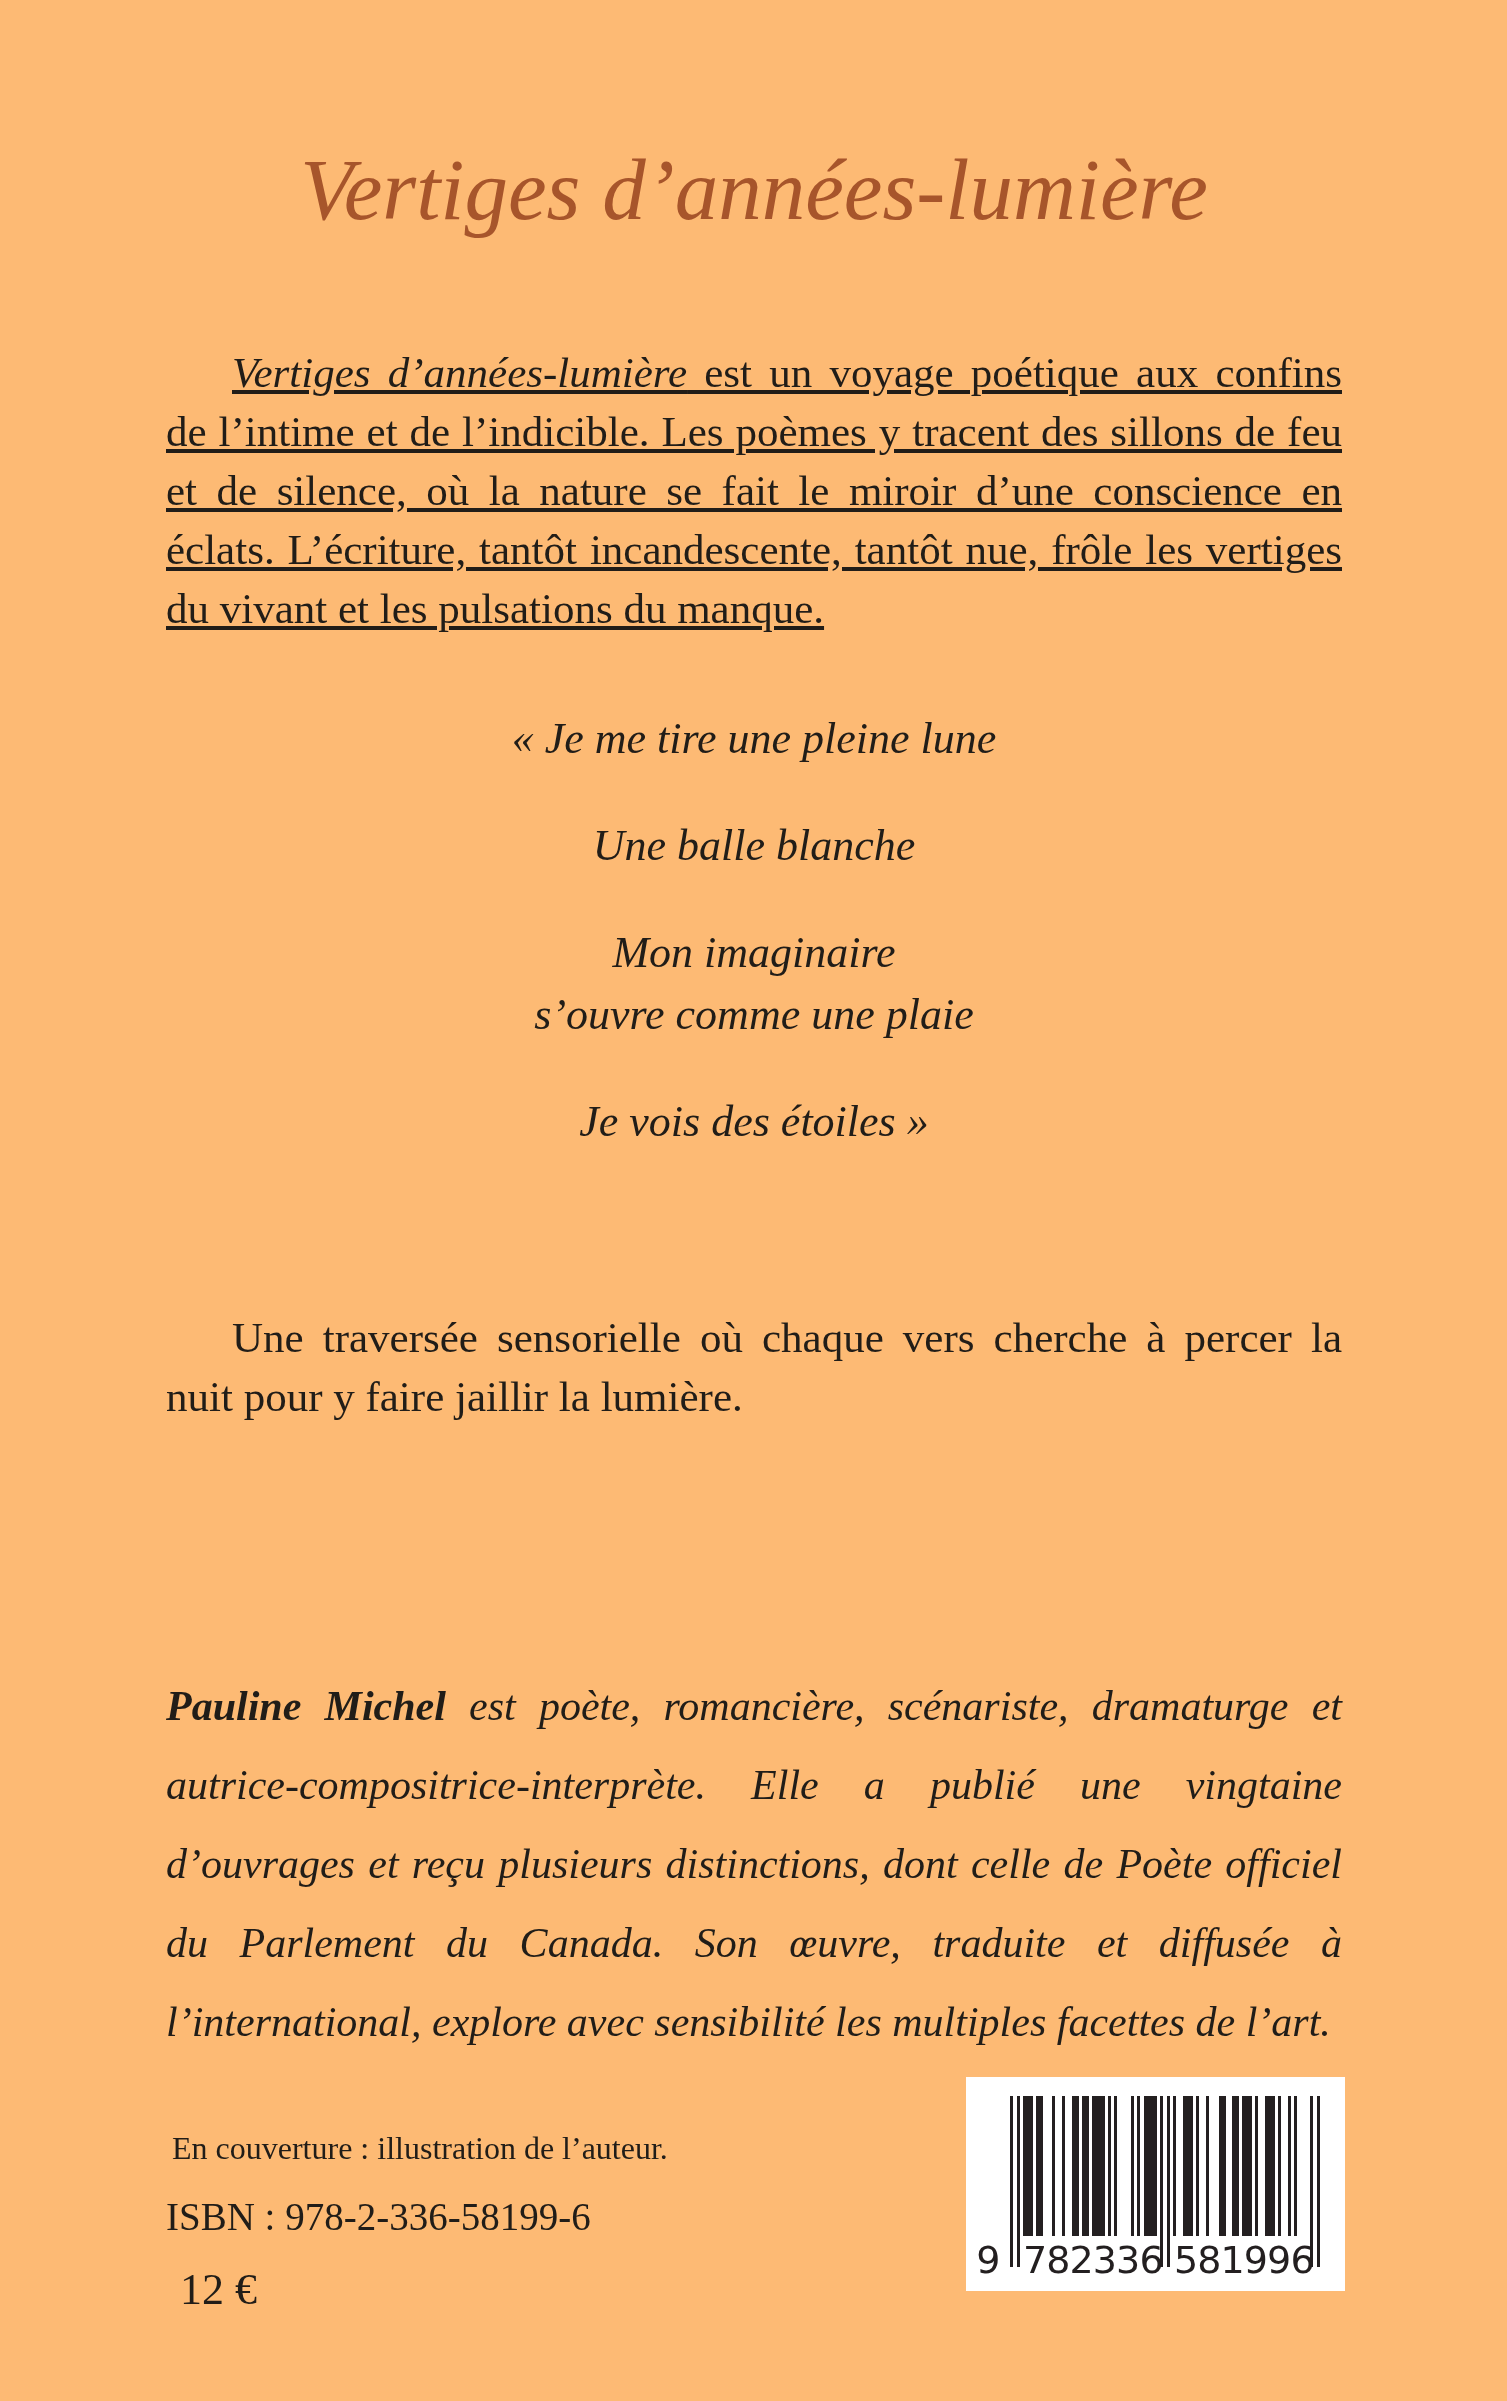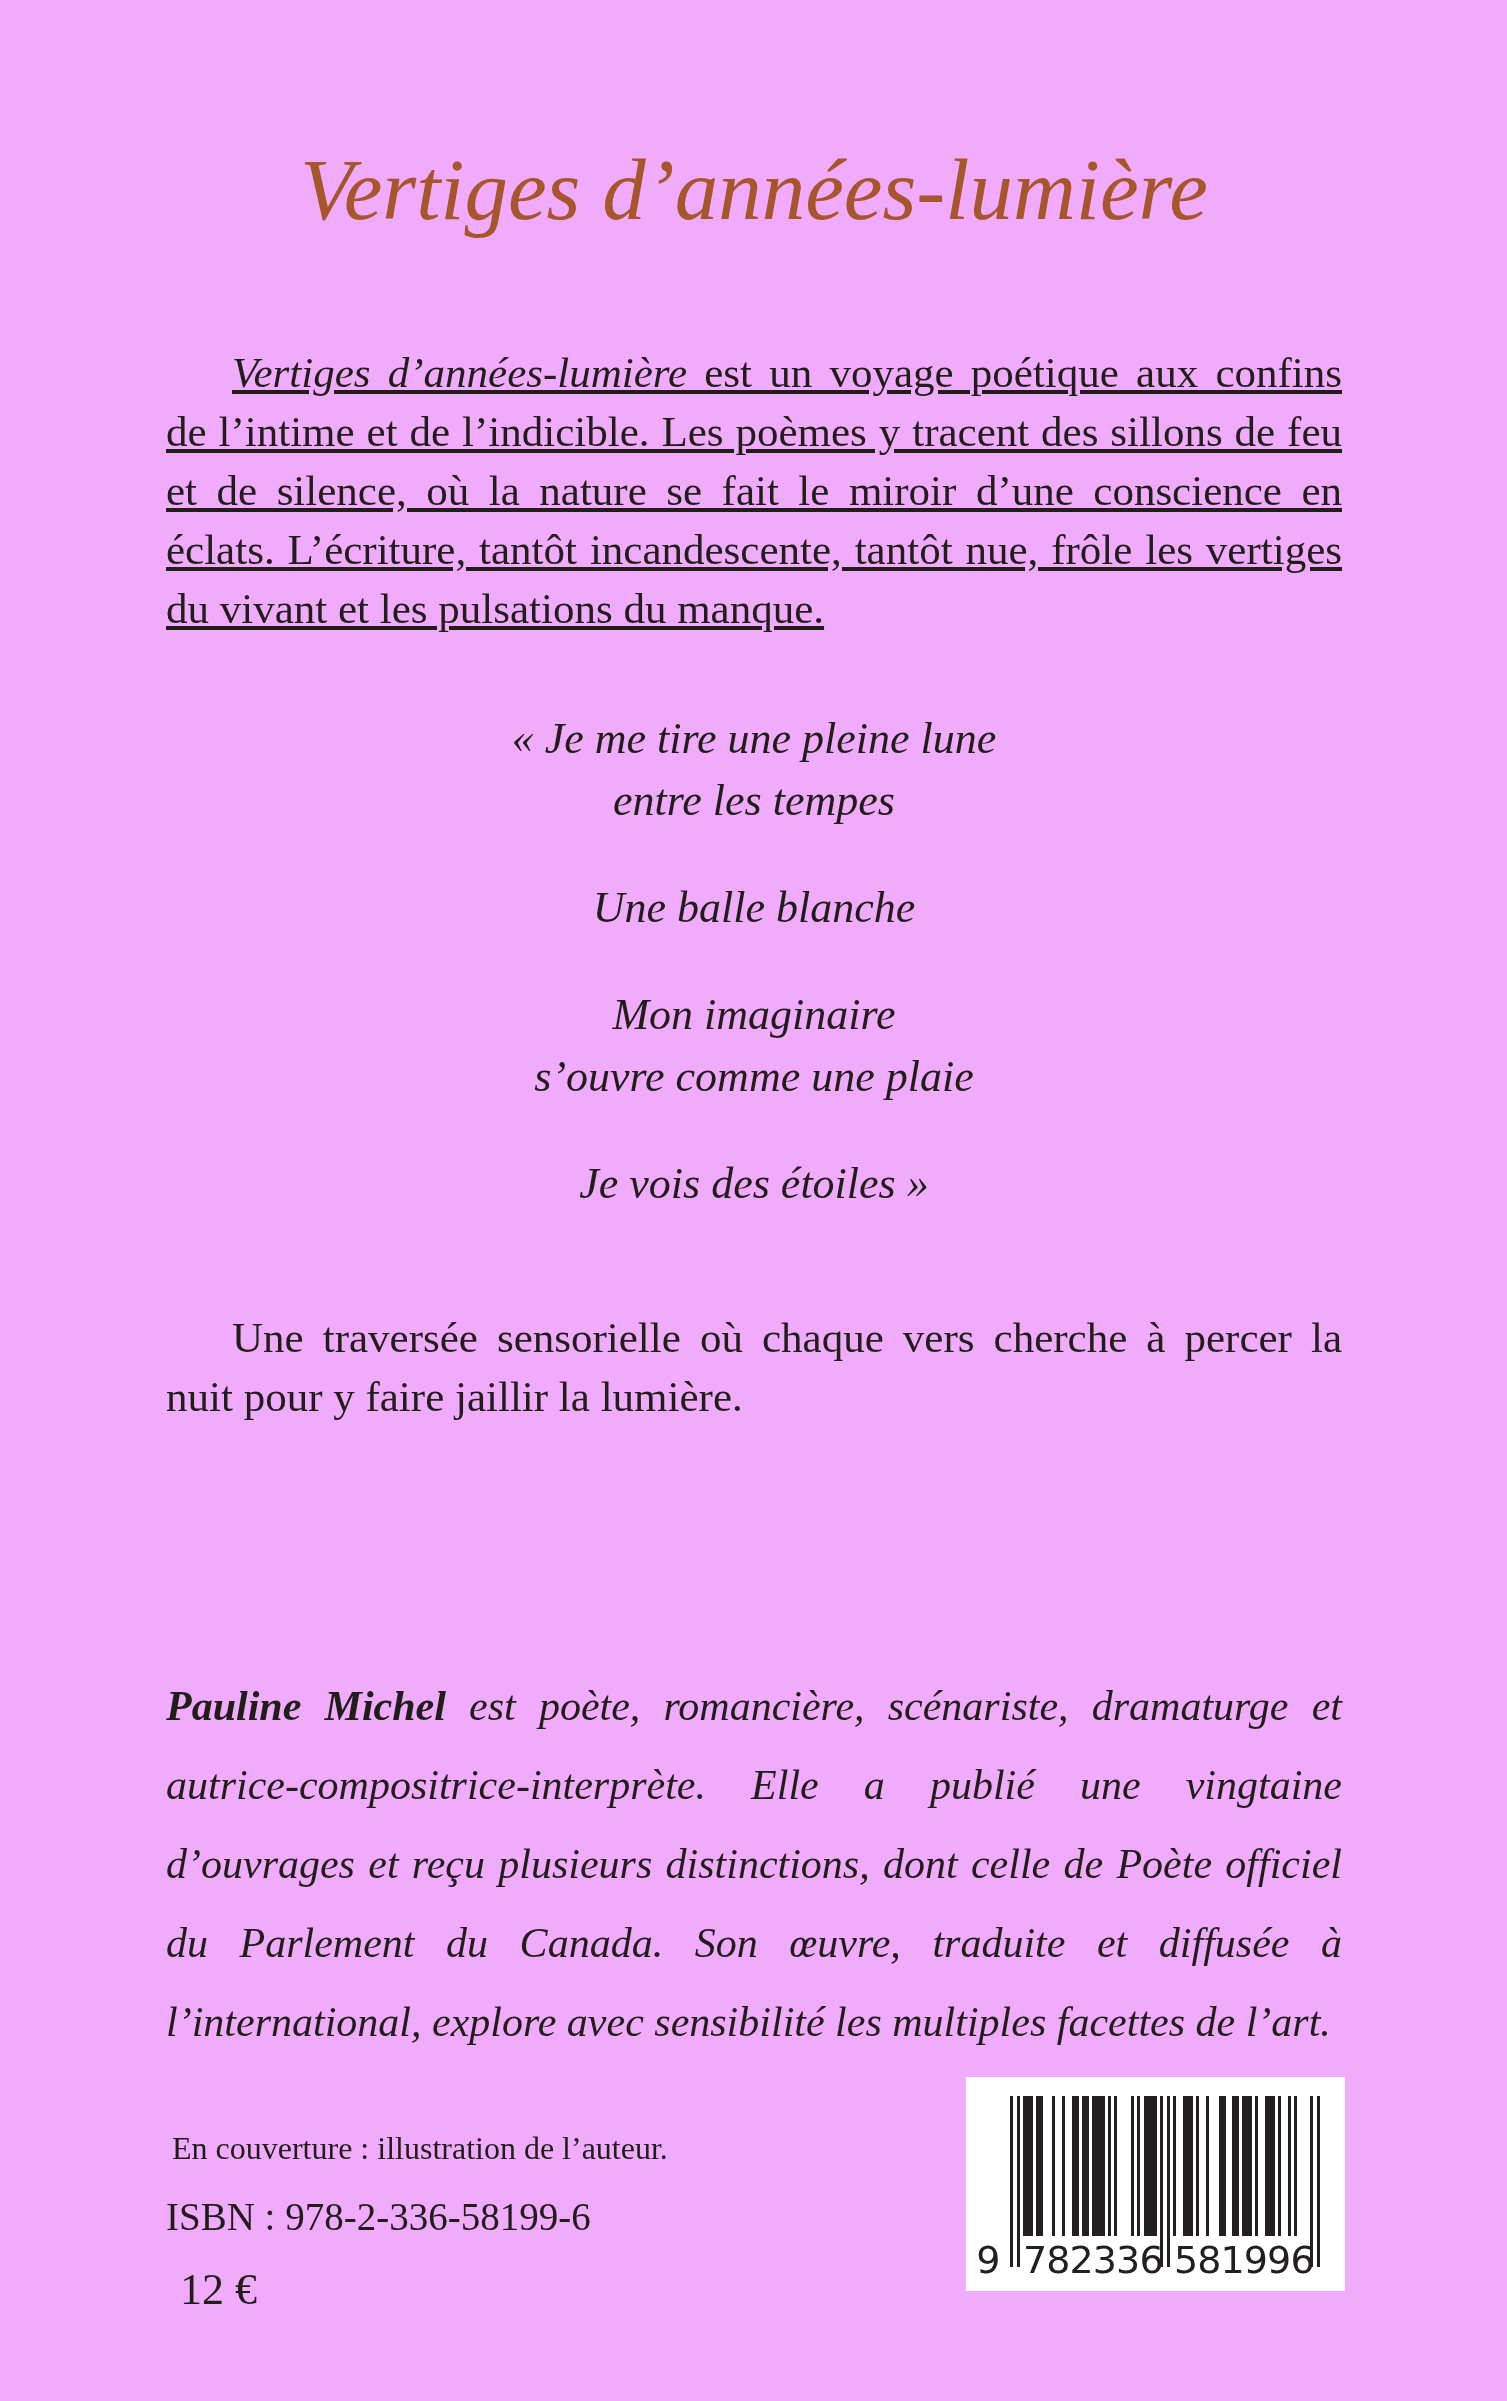--- a/index.html
+++ b/index.html
@@ -2,21 +2,21 @@
 <html lang="fr" style="font-size:15px"><head>
 <meta charset="utf-8">
 <style>
   html, body { margin: 0; padding: 0; }
   body { font-family: "Liberation Serif", serif; }
 
   .page {
     position: relative;
     width: 1508px;
     height: 2402px;
-    background: #f0abfc;
+    background: #fdba74;
     color: #211D18;
     overflow: hidden;
   }
 
   .book-title {
     position: absolute;
     top: 140px;
     left: 0;
     width: 100%;
     text-align: center;
@@ -125,21 +125,20 @@
 
 <div class="page">
 
   <h1 class="book-title">Vertiges d’années-lumière</h1>
 
   <p class="body-par synopsis"><em>Vertiges d’années-lumière</em><span> est un voyage poétique aux confins de l’intime et de l’indicible. Les poèmes y tracent des sillons de feu et de silence, où la nature se fait le miroir d’une conscience en éclats. L’écriture, tantôt incandescente, tantôt nue, frôle les vertiges du vivant et les pulsations du manque.</span></p>
 
   <div class="poem">
     <p class="stanza">
       <span class="pline">« Je me tire une pleine lune</span>
-      <span class="pline">entre les tempes</span>
     </p>
     <p class="stanza">
       <span class="pline">Une balle blanche</span>
     </p>
     <p class="stanza">
       <span class="pline">Mon imaginaire</span>
       <span class="pline">s’ouvre comme une plaie</span>
     </p>
     <p class="stanza">
       <span class="pline">Je vois des étoiles »</span>

